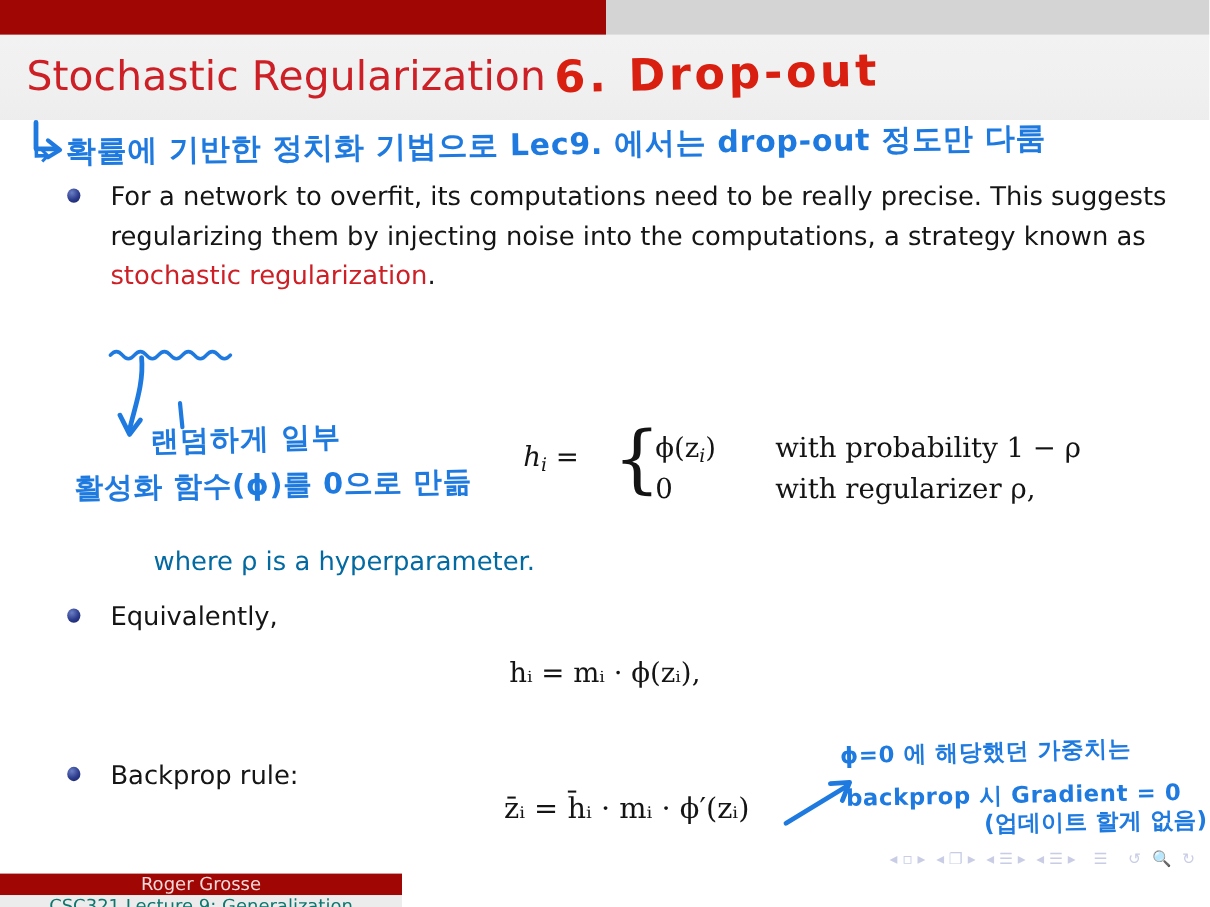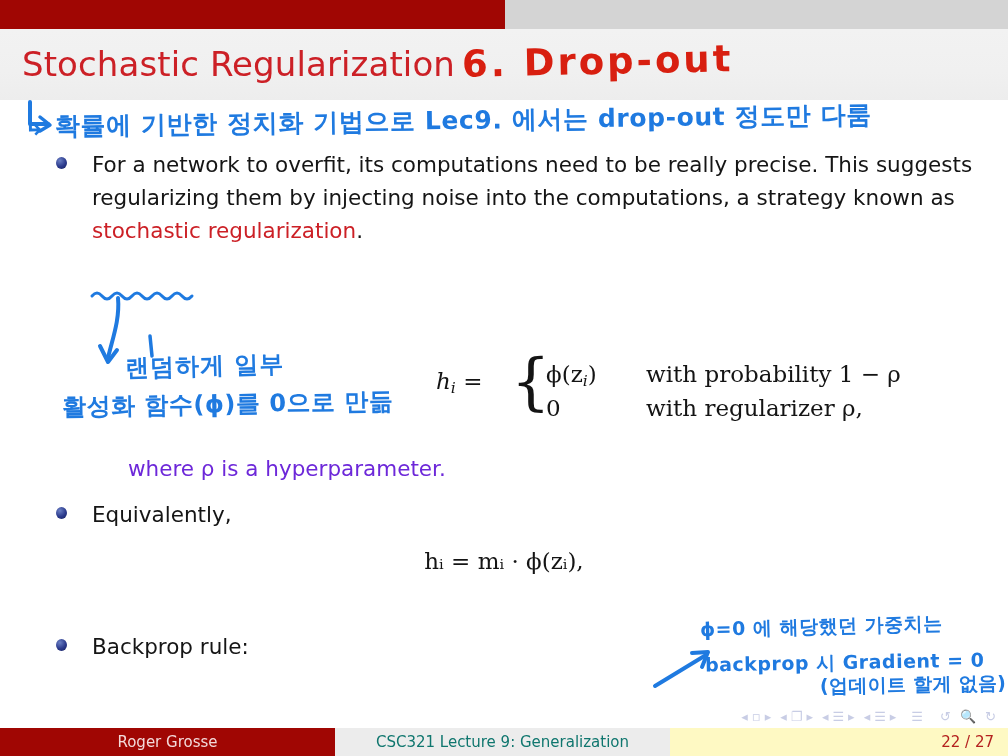--- a/index.html
+++ b/index.html
@@ -126,21 +126,21 @@
     color: #cc2026;
     position: relative;
     display: inline-block;
   }
 
   .para-indent {
     margin-left: 36px;
     font-family: "DejaVu Sans", sans-serif;
     font-size: 21.5px;
     line-height: 33px;
-    color: #6d28d9;
+    color: #0369a1;
   }
 
   
   .math, .mathserif {
     font-family: "DejaVu Serif", serif;
     color: #141414;
   }
   .mi { font-style: italic; }
   .sub { font-size: 0.68em; vertical-align: -0.28em; font-style: italic; }
 
@@ -197,22 +197,23 @@
     color: #c6cbe4;
     font-size: 13px;
     font-family: "DejaVu Sans", sans-serif;
     opacity: 0.95;
   }
   .navsyms .grp { display: flex; align-items: center; gap: 4px; }
 
   
   .footer {
     position: absolute; left: 0; bottom: 0;
-    width: 1008px; height: 28px;
+    width: 864px; height: 28px;
     display: flex;
+    flex-direction: column;
   }
   .ft-a {
     width: 335px; background: #a00603;
     color: #f3dada; font-size: 15px;
     display: flex; align-items: center; justify-content: center;
     font-family: "DejaVu Sans", sans-serif;
   }
   .ft-b {
     width: 335px; background: #ececec;
     color: #0f766e; font-size: 15px;
@@ -274,20 +275,21 @@
   </div>
 
   <div class="centered-eq math" style="position:absolute; left:0; top:534px; width:1008px;">hᵢ = mᵢ · ϕ(zᵢ),</div>
 
 
   <div style="position:absolute; left:56px; top:630px; width:930px;">
     <span class="bullet-dot" style="position:absolute; left:0; top:9px;"></span>
     <div class="bullet-body">Backprop rule:</div>
   </div>
 
+  <div class="backprop-eq math">z̄ᵢ = h̄ᵢ · mᵢ · ϕ′(zᵢ)</div>
 
   <div class="hand-blue hw-random">랜덤하게 일부</div>
   <div class="hand-blue hw-activation">활성화 함수(ϕ)를 0으로 만듦</div>
   <div class="hand-blue hw-weights">ϕ=0 에 해당했던 가중치는</div>
   <div class="hand-blue hw-backprop">backprop 시 Gradient = 0</div>
   <div class="hand-blue hw-noupdate">(업데이트 할게 없음)</div>
 
   <svg class="ink-svg" viewBox="0 0 1008 756">
 
     <path d="M92,296 q5,-6 10,0 q5,6 10,0 q5,-6 10,0 q5,6 10,0 q5,-6 10,0 q5,6 10,0 q5,-6 10,0 q5,6 10,0 q5,-6 10,0 q5,6 10,0" stroke="#1f7ae0" stroke-width="3" fill="none" stroke-linecap="round"></path>

